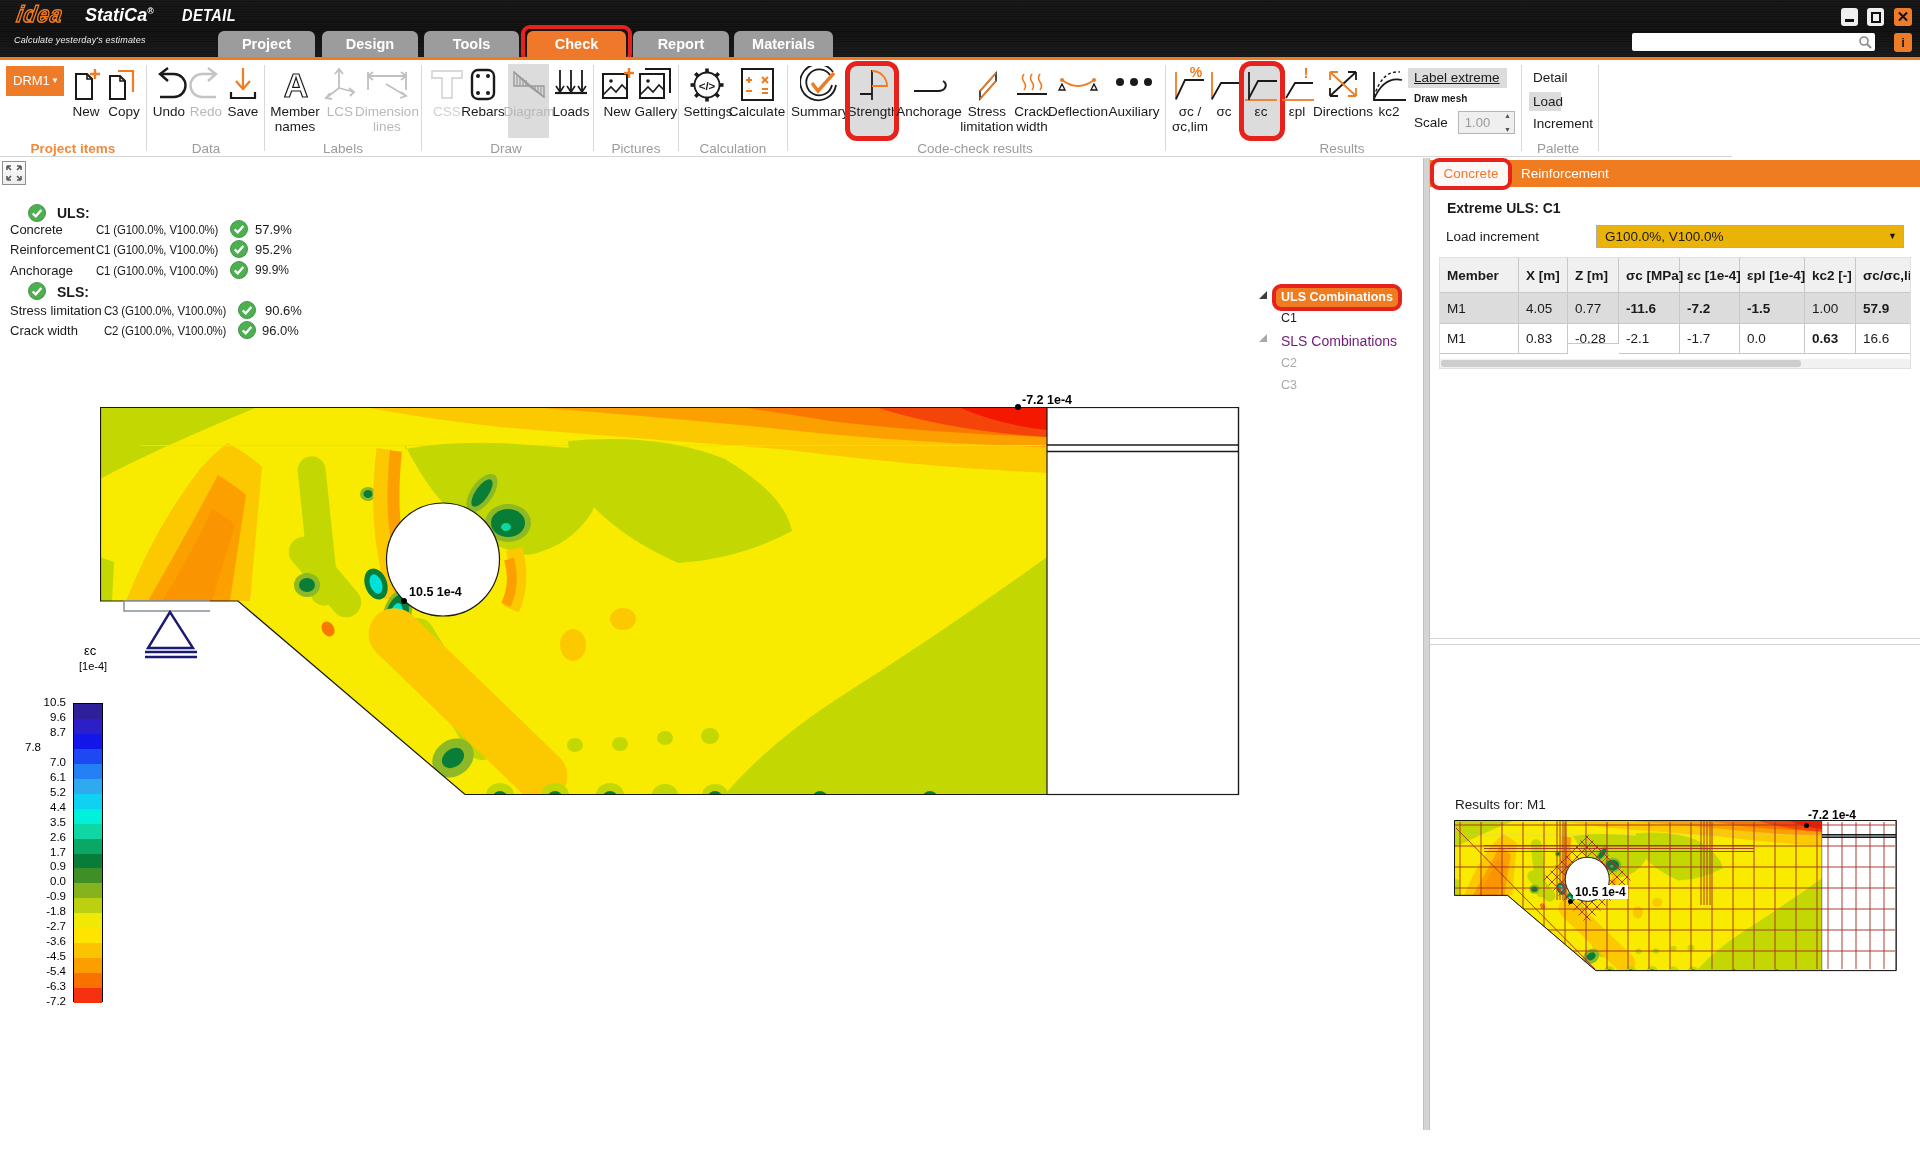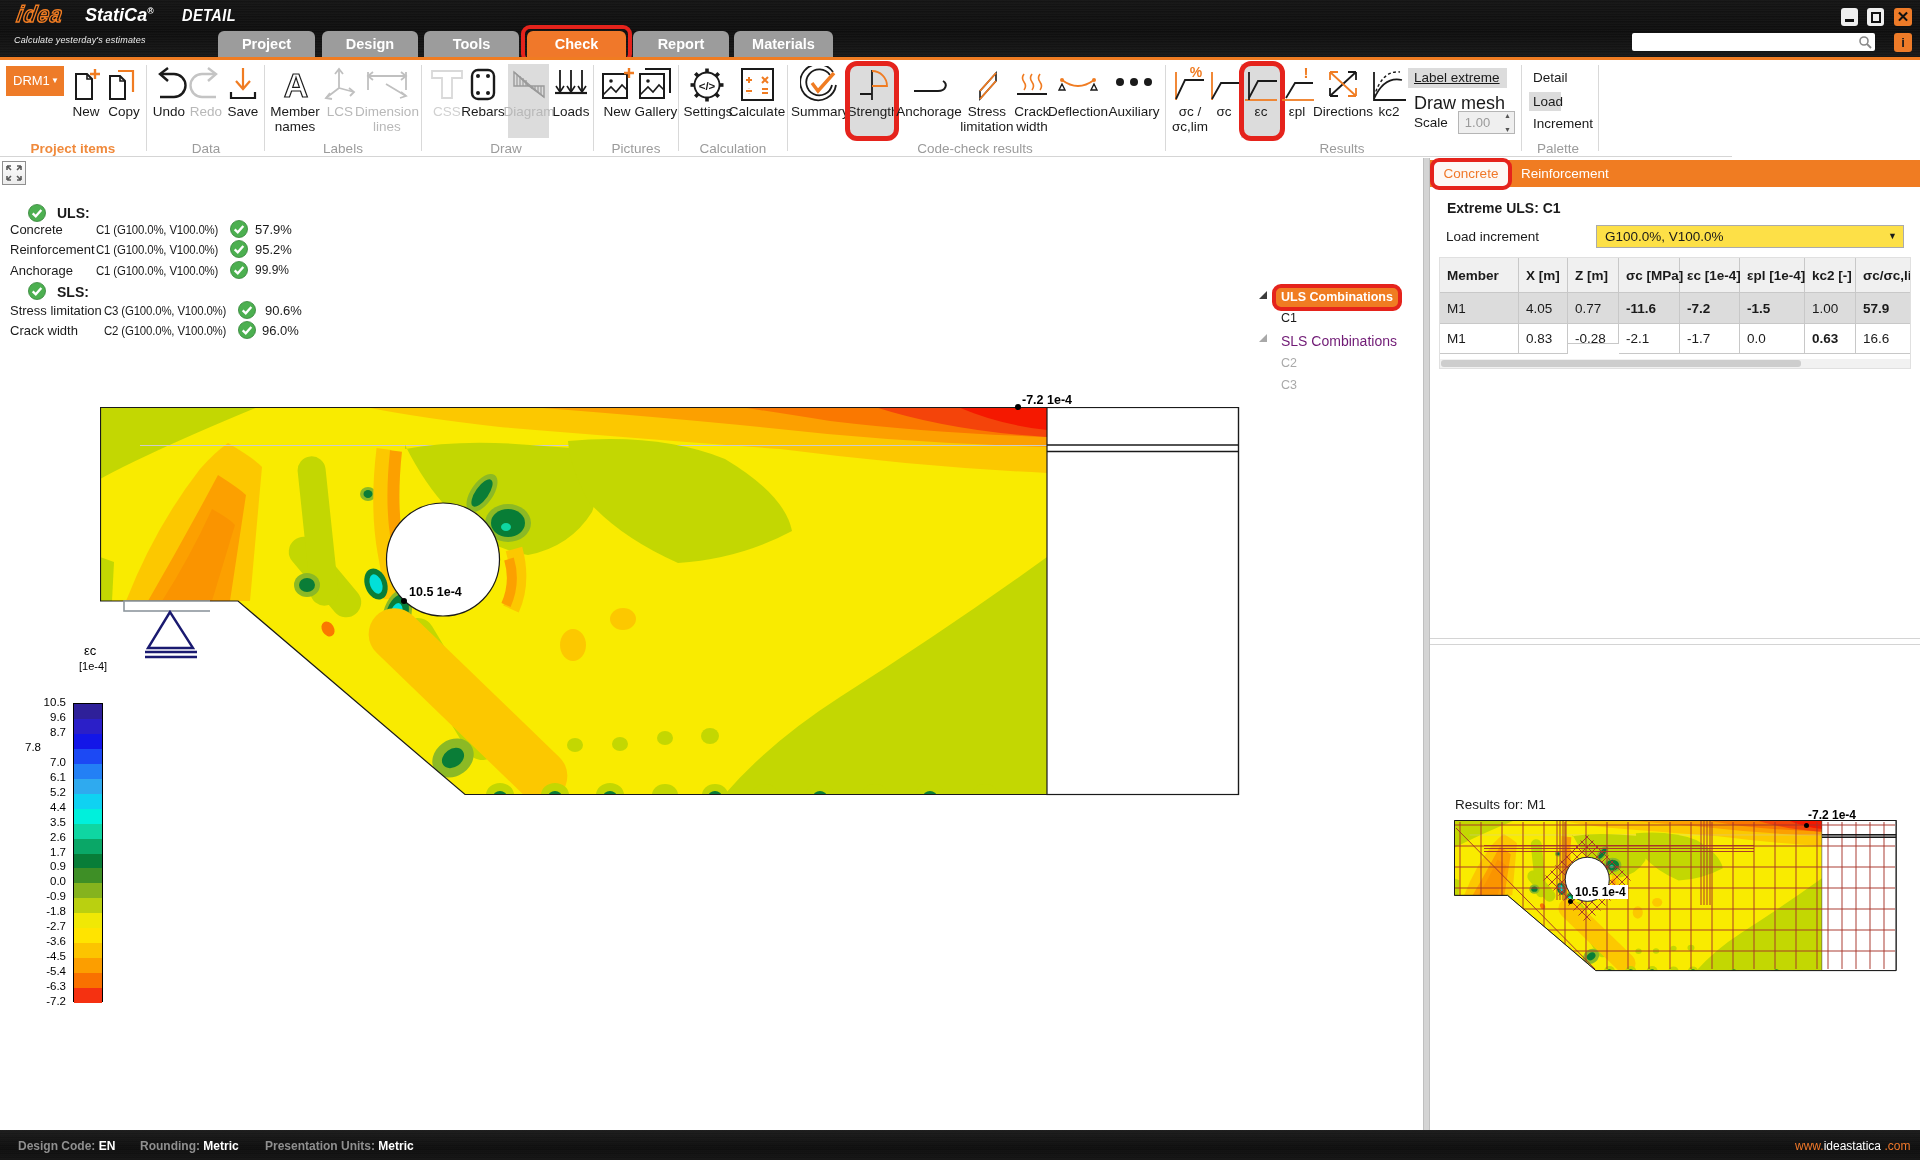--- a/index.html
+++ b/index.html
@@ -281,21 +281,21 @@
       <path d="M8,6 L34,30 M8,6 L8,14 M8,6 L16,6 M34,30 L26,30 M34,30 L34,22" fill="none" stroke="#f07c22" stroke-width="1.8"></path>
     </svg>
     <div class="iclabel" style="left:1302px; width:82px;">Directions</div>
     <svg class="ic" style="left:1368px;" width="40" height="38" viewBox="0 0 40 38">
       <path d="M6,6 L6,34 L38,34" fill="none" stroke="#1a1a1a" stroke-width="1.8"></path>
       <path d="M6,33 Q16,10 34,14" fill="none" stroke="#1a1a1a" stroke-width="1.6"></path>
       <path d="M6,31 Q14,4 32,6" fill="none" stroke="#1a1a1a" stroke-width="1.4" stroke-dasharray="3,2.4"></path>
     </svg>
     <div class="iclabel" style="left:1370px; width:38px;">kc2</div>
     <div class="abs" style="left:1408px; top:8px; width:99px; height:20px; background:#dcdcdc; font-size:13.5px; color:#1a1a1a; line-height:20px;"><span style="margin-left:6px;text-decoration:underline;">Label extreme</span></div>
-    <div class="abs" style="left:1414px; top:33px; font-size:18px; color:#1a1a1a;">Draw mesh</div>
+    <div class="abs" style="left:1414px; top:33px; font-size:10px; color:#1a1a1a;font-weight:bold;">Draw mesh</div>
     <div class="abs" style="left:1414px; top:55px; font-size:13.5px; color:#1a1a1a;">Scale</div>
     <div class="abs" style="left:1458px; top:51px; width:57px; height:23px; background:#efefef; border:1px solid #b5b5b5;">
       <span style="position:absolute; left:0; right:18px; top:3px; text-align:center; font-size:13px; color:#9a9a9a;">1.00</span>
       <span style="position:absolute; right:3px; top:0px; font-size:7px; color:#555;">▲</span>
       <span style="position:absolute; right:3px; bottom:0px; font-size:7px; color:#555;">▼</span>
     </div>
     <div class="grplabel" style="left:1302px; width:80px;">Results</div>
     <div class="sep" style="left:1521px;"></div>
 
     <div class="abs" style="left:1533px; top:10px; font-size:13.5px; color:#1a1a1a;">Detail</div>
@@ -548,21 +548,21 @@
     <div class="abs" style="left:1281px; top:220px; font-size:12.5px; color:#a9a9a9;">C3</div>
   </div>
   <div id="splitter" class="abs"></div>
   <div id="rpanel" class="abs">
       <div class="abs" style="left:0; top:0; width:490px; height:27px; background:#f07c22;"></div>
       <div class="abs" style="left:4px; top:2px; width:74px; height:24px; background:#fdf8f5; border-radius:3px; color:#f0782a; font-size:13.5px; text-align:center; line-height:24px;">Concrete</div>
       <div class="hl" style="left:0px; top:-2px; width:82px; height:32px; border-radius:9px;"></div>
       <div class="abs" style="left:91px; top:6px; color:#fff; font-size:13.5px;">Reinforcement</div>
       <div class="abs" style="left:17px; top:40px; font-size:14px; font-weight:bold; color:#1a1a1a;">Extreme ULS: C1</div>
       <div class="abs" style="left:16px; top:69px; font-size:13.5px; color:#1a1a1a;">Load increment</div>
-      <div class="abs" style="left:166px; top:65px; width:308px; height:23px; background:#fde047; border:1px solid #ababab;">
+      <div class="abs" style="left:166px; top:65px; width:308px; height:23px; background:#eab308; border:1px solid #ababab;">
         <span style="position:absolute; left:8px; top:3px; font-size:13.5px; color:#1a1a1a;">G100.0%, V100.0%</span>
         <span style="position:absolute; right:6px; top:5px; font-size:9px; color:#1a1a1a;">▼</span>
       </div>
       <div class="abs" style="left:9px; top:97px; width:472px; height:112px; border:1px solid #e0e0e0; overflow:hidden;">
         <div class="abs" style="left:0; top:0; width:480px; height:35px; background:#f0f0f0; border-bottom:1px solid #c8c8c8;"></div>
         <div class="abs" style="left:0px; top:0; width:79px; height:35px; border-right:1px solid #c8c8c8;">
           <span style="position:absolute; left:7px; top:10px; font-size:13.5px; font-weight:bold; color:#1a1a1a; white-space:nowrap;">Member</span>
         </div>
         <div class="abs" style="left:79px; top:0; width:49px; height:35px; border-right:1px solid #c8c8c8;">
           <span style="position:absolute; left:7px; top:10px; font-size:13.5px; font-weight:bold; color:#1a1a1a; white-space:nowrap;">X [m]</span>
@@ -732,19 +732,13 @@
           <polygon points="0.5,0.5 442,0.5 442,150.6 141.8,150.6 53.6,75.4 0.5,75.4" fill="none" stroke="#1a1a1a" stroke-width="1"></polygon>
           <line x1="368" y1="14.8" x2="442" y2="14.8" stroke="#1a1a1a" stroke-width="1.4"></line>
           <line x1="368" y1="17.3" x2="442" y2="17.3" stroke="#1a1a1a" stroke-width="1.4"></line>
         </g>
       </svg>
       <div class="abs" style="left:378px; top:648px; font-size:12px; font-weight:bold; color:#000;">-7.2 1e-4</div>
       <div class="abs" style="left:374px; top:663px; width:5px; height:5px; border-radius:2.5px; background:#000;"></div>
       <div class="abs" style="left:143px; top:725px; font-size:12px; font-weight:bold; color:#000; background:#fff; padding:0 2px;">10.5 1e-4</div>
       <div class="abs" style="left:138px; top:739px; width:5px; height:5px; border-radius:2.5px; background:#000;"></div>
     </div>
-  <div id="statusbar" class="abs">
-      <div class="abs" style="left:18px; top:9px;"><span class="sblabel">Design Code: </span><span class="sbval">EN</span></div>
-      <div class="abs" style="left:140px; top:9px;"><span class="sblabel">Rounding: </span><span class="sbval">Metric</span></div>
-      <div class="abs" style="left:265px; top:9px;"><span class="sblabel">Presentation Units: </span><span class="sbval">Metric</span></div>
-      <div class="abs" style="left:1795px; top:9px;"><span style="color:#f0782a;">www.</span><span style="color:#fff;">ideastatica</span><span style="color:#f0782a;"> .com</span></div>
-    </div>
 </div>
 
 </body></html>

